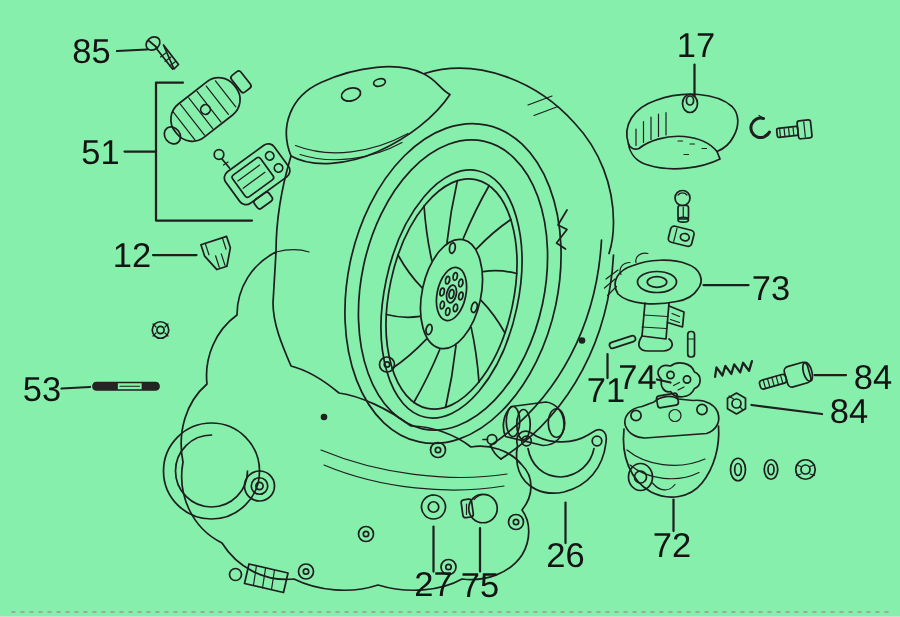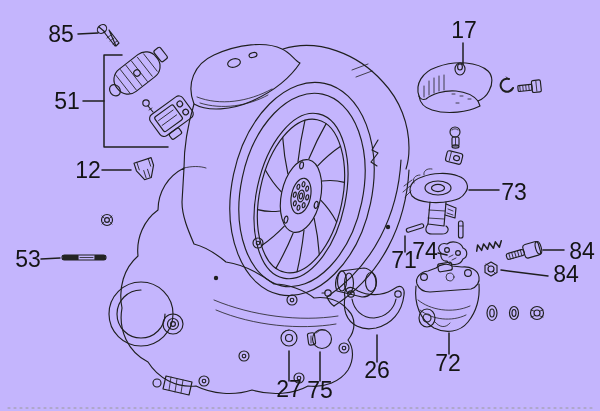--- a/index.html
+++ b/index.html
@@ -1,17 +1,17 @@
 <!DOCTYPE html>
 <html><head>
 <meta charset="utf-8">
 <style>
   html,body{margin:0;padding:0;background:#e8e8e8;}
   .stage{
-    position:relative;width:600px;height:411px;background:#c4b5fd;
+    position:relative;width:600px;height:411px;background:#86efac;
     overflow:hidden;font-family:"Liberation Sans",sans-serif;
   }
   svg{display:block}
   
   #diagram path,#diagram line,#diagram ellipse,#diagram circle,
   #diagram rect,#diagram polyline,#diagram polygon{
     fill:none;stroke:#1f1f1f;stroke-width:1.15;
     stroke-linecap:round;stroke-linejoin:round;
   }
   #diagram .leader{stroke-width:1.5}

